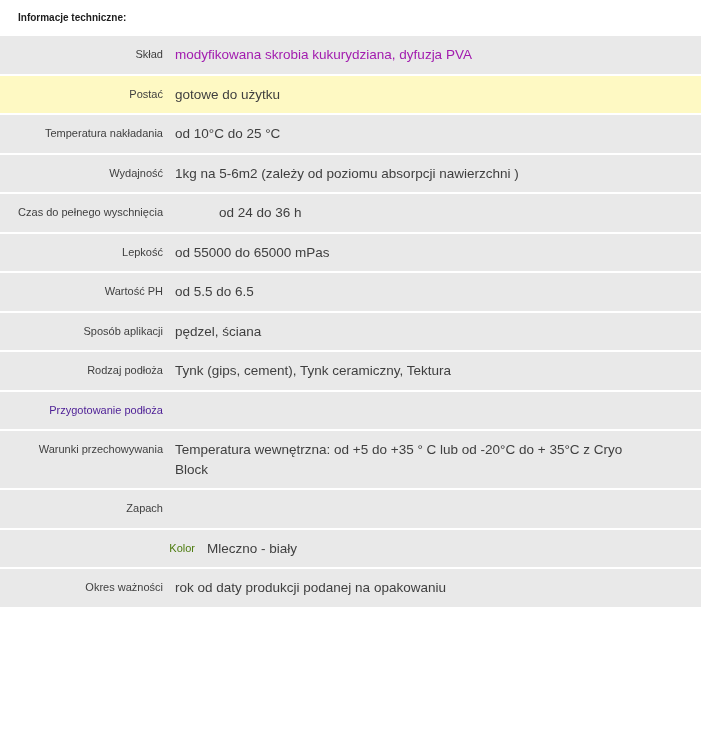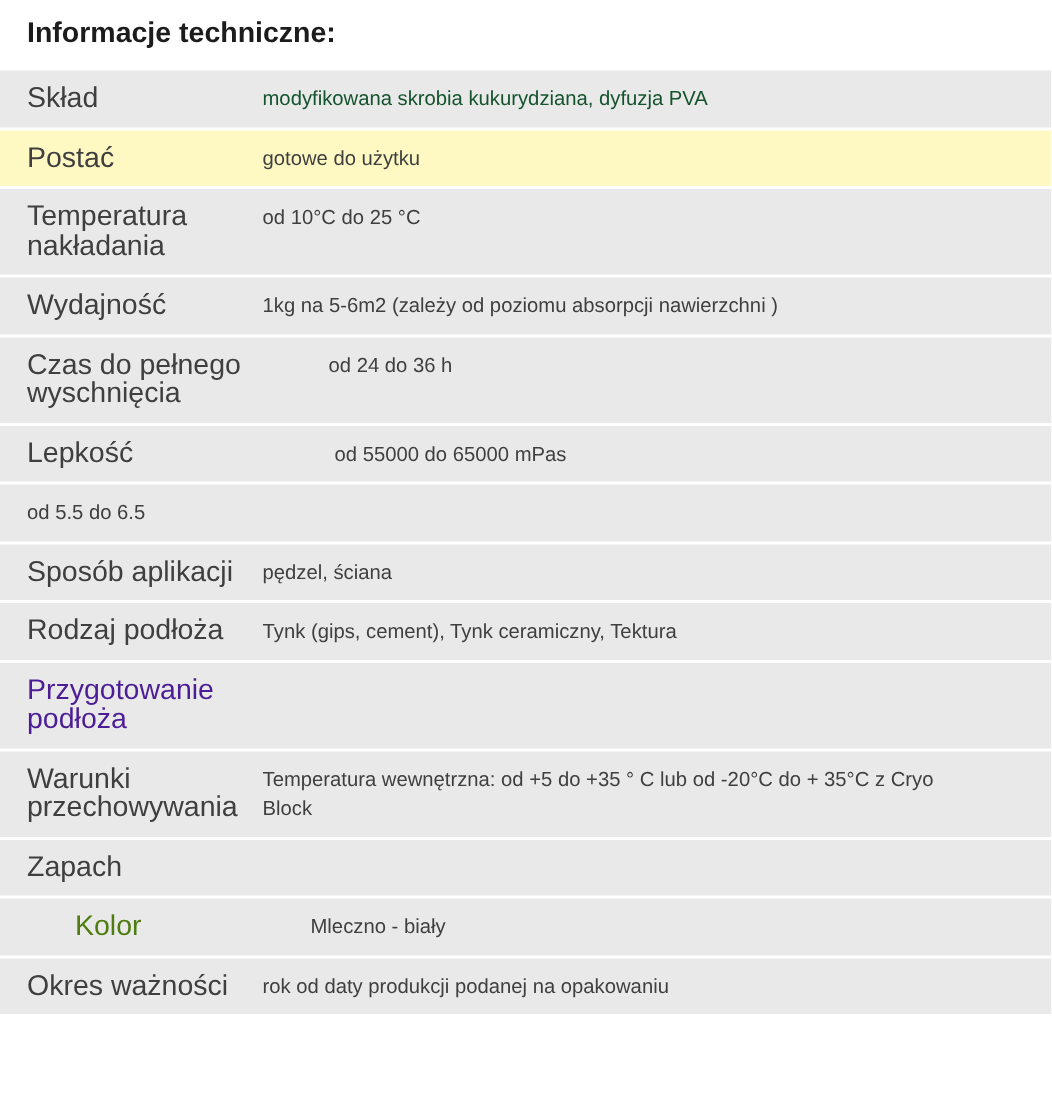--- a/index.html
+++ b/index.html
@@ -7,85 +7,87 @@
     padding: 0;
     background: #ffffff;
     font-family: "Liberation Sans", sans-serif;
   }
   .page {
     width: 701px;
     background: #ffffff;
     box-sizing: border-box;
   }
   .page-title {
-    font-size: 19px;
+    font-size: 10px;
     font-weight: bold;
     color: #1c1c1c;
     padding: 12px 18px 13px 18px;
   }
   .spec-table {
     width: 100%;
   }
   .trow {
     display: flex;
     background: #e9e9e9;
     margin-bottom: 2px;
     padding: 9px 18px;
     box-sizing: border-box;
   }
   .tlabel {
     flex: 0 0 157px;
     width: 157px;
     padding-right: 12px;
     box-sizing: border-box;
-    font-size: 19px;
+    font-size: 11px;
     line-height: 19.5px;
     color: #3f3f3f;
+    text-align: right;
   }
   .tvalue {
     flex: 1 1 auto;
     font-size: 13.5px;
     line-height: 19.5px;
     color: #3f3f3f;
     white-space: pre-line;
     padding-right: 24px;
   }
 </style>
 </head>
 <body>
 
 <div class="page">
   <div class="page-title">Informacje techniczne:</div>
 
   <div class="spec-table" id="spec-table">
       <div class="trow" style="background: rgb(233, 233, 233);">
         <div class="tlabel" style="color: rgb(63, 63, 63);">Skład</div>
-        <div class="tvalue" style="color: #14532d;">modyfikowana skrobia kukurydziana, dyfuzja PVA</div>
+        <div class="tvalue" style="color: #a21caf;">modyfikowana skrobia kukurydziana, dyfuzja PVA</div>
       </div>
       <div class="trow" style="background: #fef9c3;">
         <div class="tlabel" style="color: rgb(63, 63, 63);">Postać</div>
         <div class="tvalue" style="color: rgb(63, 63, 63);">gotowe do użytku</div>
       </div>
       <div class="trow" style="background: rgb(233, 233, 233);">
         <div class="tlabel" style="color: rgb(63, 63, 63);">Temperatura nakładania</div>
         <div class="tvalue" style="color: rgb(63, 63, 63);">od 10°C do 25 °C</div>
       </div>
       <div class="trow" style="background: rgb(233, 233, 233);">
         <div class="tlabel" style="color: rgb(63, 63, 63);">Wydajność</div>
         <div class="tvalue" style="color: rgb(63, 63, 63);">1kg na 5-6m2 (zależy od poziomu absorpcji nawierzchni )</div>
       </div>
       <div class="trow" style="background: rgb(233, 233, 233); gap: 44px;">
         <div class="tlabel" style="color: rgb(63, 63, 63);">Czas do pełnego wyschnięcia</div>
         <div class="tvalue" style="color: rgb(63, 63, 63);">od 24 do 36 h</div>
       </div>
-      <div class="trow" style="background: rgb(233, 233, 233); gap: 48px;">
+      <div class="trow" style="background: rgb(233, 233, 233);">
         <div class="tlabel" style="color: rgb(63, 63, 63);">Lepkość</div>
         <div class="tvalue" style="color: rgb(63, 63, 63);">od 55000 do 65000 mPas</div>
       </div>
       <div class="trow" style="background: rgb(233, 233, 233);">
+        <div class="tlabel" style="color: rgb(63, 63, 63);">Wartość PH</div>
         <div class="tvalue" style="color: rgb(63, 63, 63);">od 5.5 do 6.5</div>
       </div>
       <div class="trow" style="background: rgb(233, 233, 233);">
         <div class="tlabel" style="color: rgb(63, 63, 63);">Sposób aplikacji</div>
         <div class="tvalue" style="color: rgb(63, 63, 63);">pędzel, ściana</div>
       </div>
       <div class="trow" style="background: rgb(233, 233, 233);">
         <div class="tlabel" style="color: rgb(63, 63, 63);">Rodzaj podłoża</div>
         <div class="tvalue" style="color: rgb(63, 63, 63);">Tynk (gips, cement), Tynk ceramiczny, Tektura</div>
       </div>

